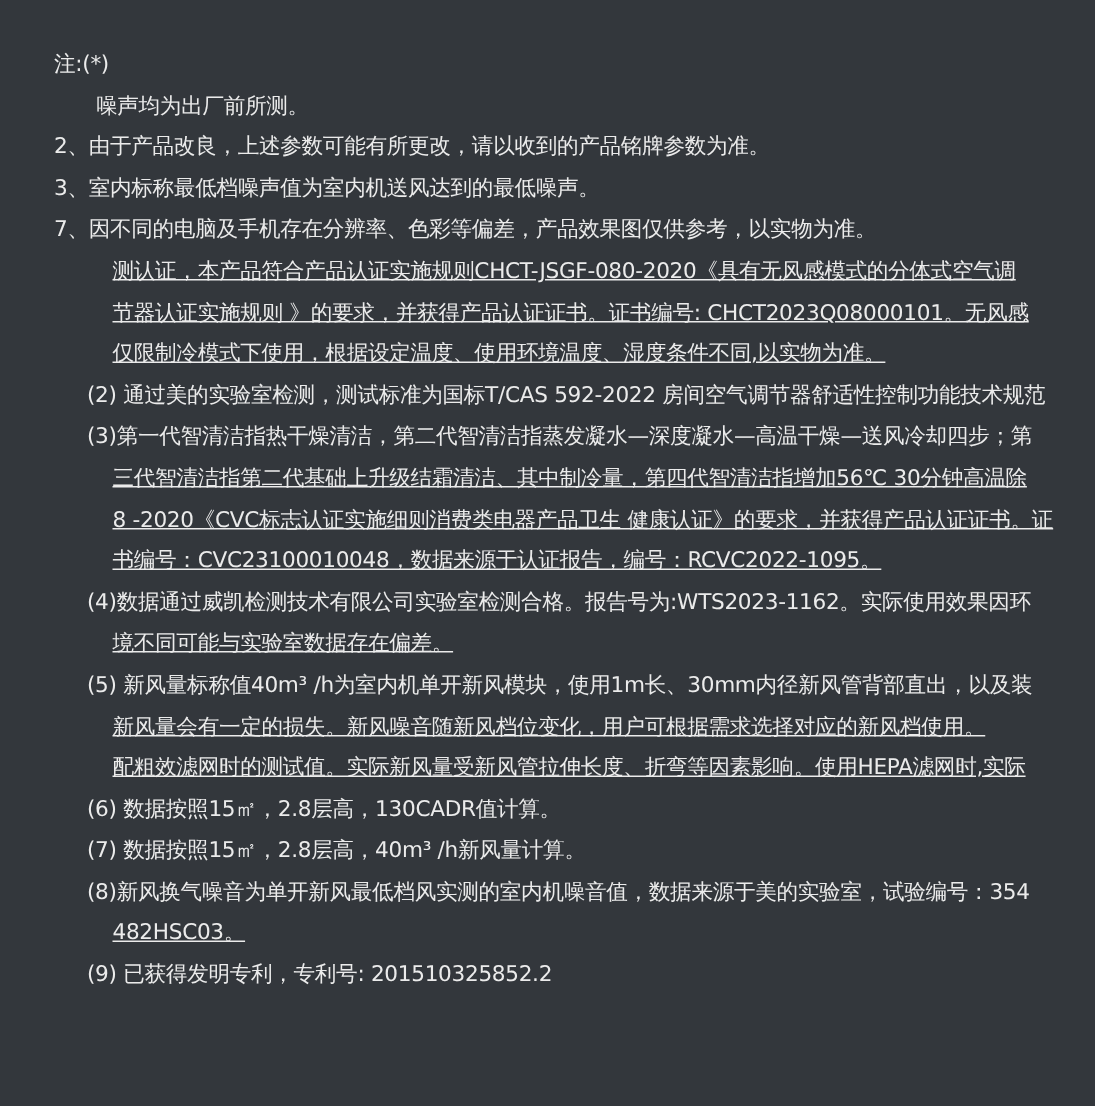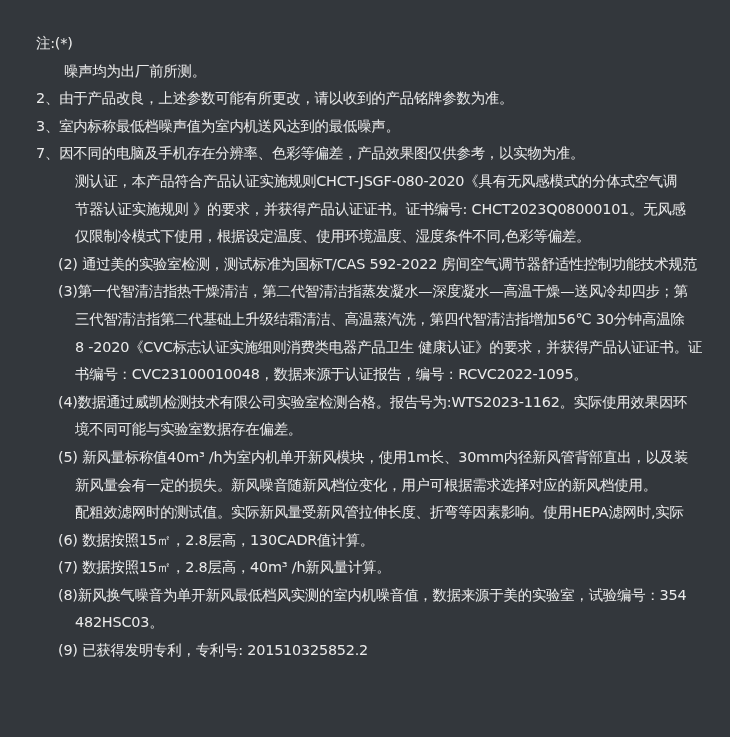--- a/index.html
+++ b/index.html
@@ -9,37 +9,37 @@
     color: #ebebeb;
     font-family: "DejaVu Sans", "Liberation Sans", sans-serif;
     font-size: 14.4px;
     letter-spacing: -0.2px;
   }
   .notes { position: absolute; left: 36px; top: 30px; width: 690px; }
   .line { height: 27.6px; line-height: 27.6px; white-space: nowrap; }
   .ind1 { padding-left: 0; }
   .ind2 { padding-left: 28px; }
   .ind3 { padding-left: 22px; }
-  .ind4 { padding-left: 39px; }
+  .ind4 { padding-left: 39px; text-decoration: underline; }
 </style>
 </head>
 <body>
 
 <div class="notes">
   <div class="line ind1">注:(*)</div>
   <div class="line ind2">噪声均为出厂前所测。</div>
   <div class="line ind1">2、由于产品改良，上述参数可能有所更改，请以收到的产品铭牌参数为准。</div>
   <div class="line ind1">3、室内标称最低档噪声值为室内机送风达到的最低噪声。</div>
   <div class="line ind1">7、因不同的电脑及手机存在分辨率、色彩等偏差，产品效果图仅供参考，以实物为准。</div>
   <div class="line ind4">测认证，本产品符合产品认证实施规则CHCT-JSGF-080-2020《具有无风感模式的分体式空气调</div>
   <div class="line ind4">节器认证实施规则 》的要求，并获得产品认证证书。证书编号: CHCT2023Q08000101。无风感</div>
-  <div class="line ind4">仅限制冷模式下使用，根据设定温度、使用环境温度、湿度条件不同,色彩等偏差。</div>
+  <div class="line ind4">仅限制冷模式下使用，根据设定温度、使用环境温度、湿度条件不同,以实物为准。</div>
   <div class="line ind3">(2) 通过美的实验室检测，测试标准为国标T/CAS 592-2022 房间空气调节器舒适性控制功能技术规范</div>
   <div class="line ind3">(3)第一代智清洁指热干燥清洁，第二代智清洁指蒸发凝水—深度凝水—高温干燥—送风冷却四步；第</div>
-  <div class="line ind4">三代智清洁指第二代基础上升级结霜清洁、高温蒸汽洗，第四代智清洁指增加56℃ 30分钟高温除</div>
+  <div class="line ind4">三代智清洁指第二代基础上升级结霜清洁、其中制冷量，第四代智清洁指增加56℃ 30分钟高温除</div>
   <div class="line ind4">8 -2020《CVC标志认证实施细则消费类电器产品卫生 健康认证》的要求，并获得产品认证证书。证</div>
   <div class="line ind4">书编号：CVC23100010048，数据来源于认证报告，编号：RCVC2022-1095。</div>
   <div class="line ind3">(4)数据通过威凯检测技术有限公司实验室检测合格。报告号为:WTS2023-1162。实际使用效果因环</div>
   <div class="line ind4">境不同可能与实验室数据存在偏差。</div>
   <div class="line ind3">(5) 新风量标称值40m³ /h为室内机单开新风模块，使用1m长、30mm内径新风管背部直出，以及装</div>
   <div class="line ind4">新风量会有一定的损失。新风噪音随新风档位变化，用户可根据需求选择对应的新风档使用。</div>
   <div class="line ind4">配粗效滤网时的测试值。实际新风量受新风管拉伸长度、折弯等因素影响。使用HEPA滤网时,实际</div>
   <div class="line ind3">(6) 数据按照15㎡，2.8层高，130CADR值计算。</div>
   <div class="line ind3">(7) 数据按照15㎡，2.8层高，40m³ /h新风量计算。</div>
   <div class="line ind3">(8)新风换气噪音为单开新风最低档风实测的室内机噪音值，数据来源于美的实验室，试验编号：354</div>

